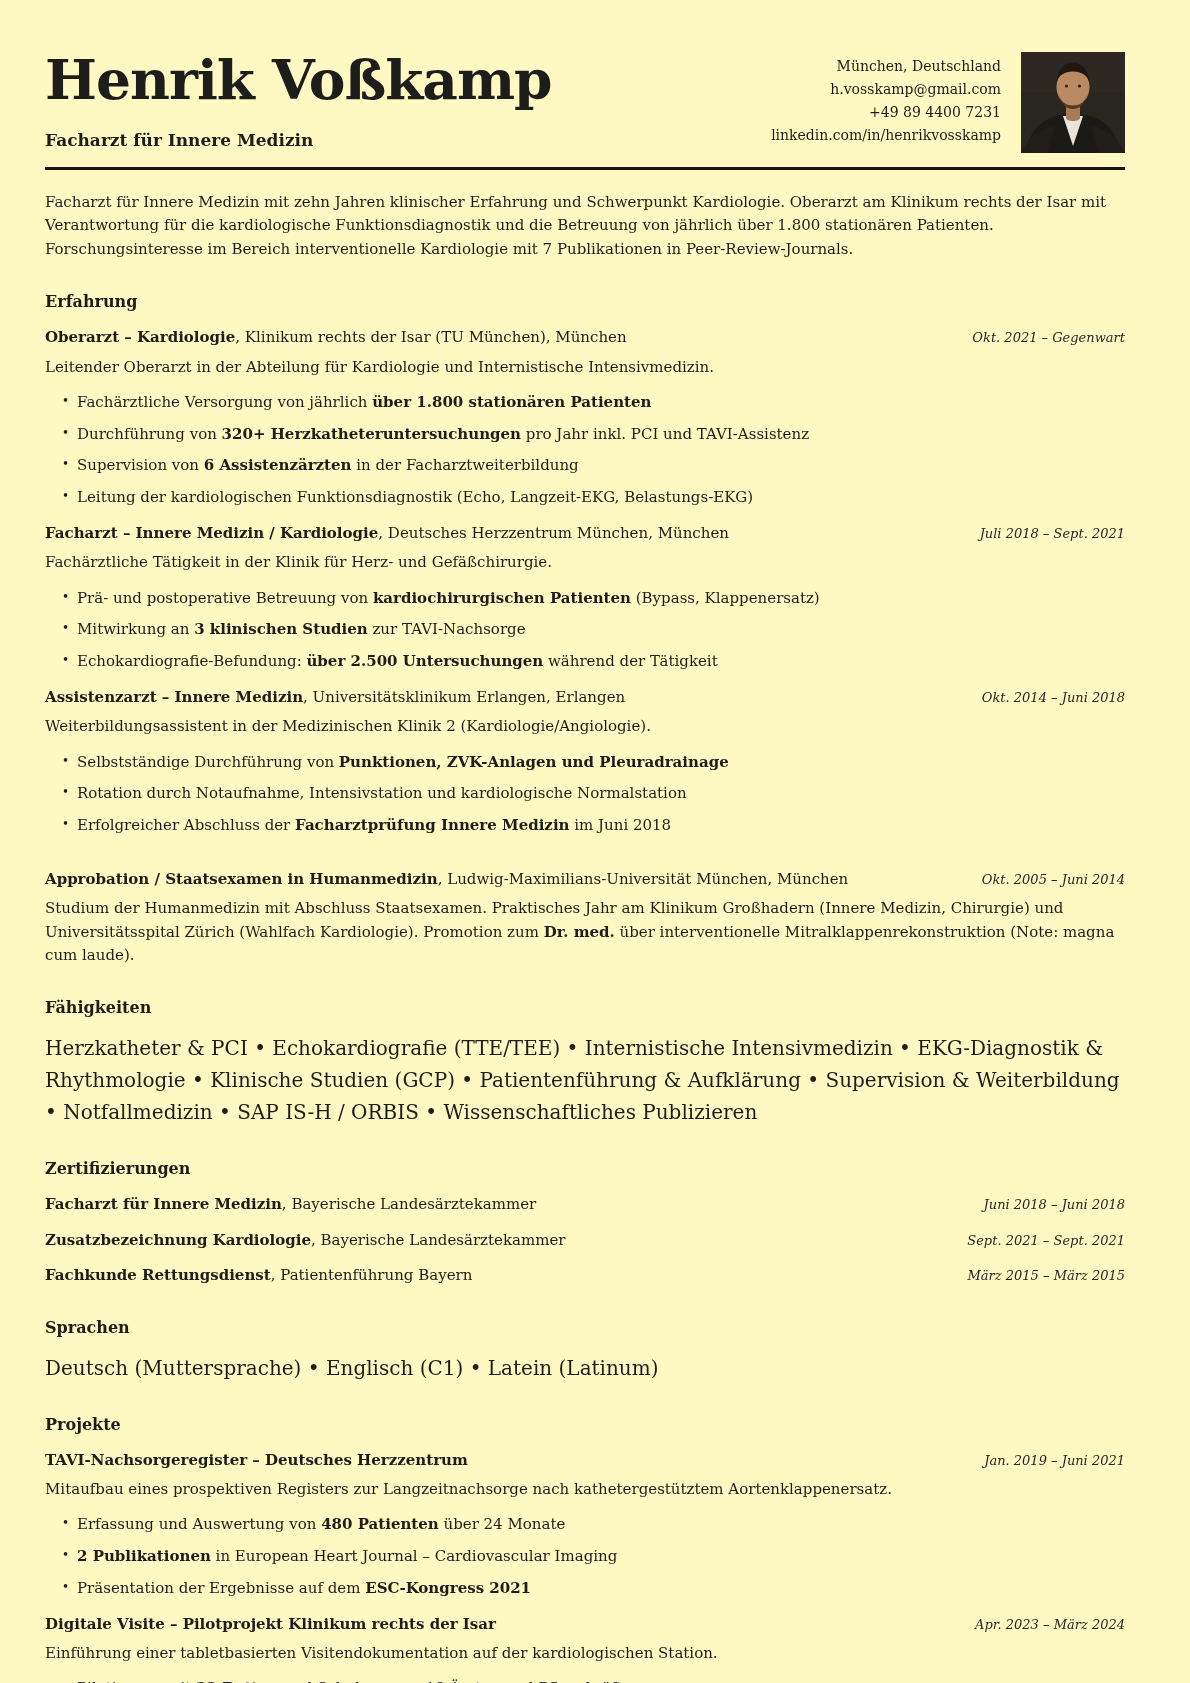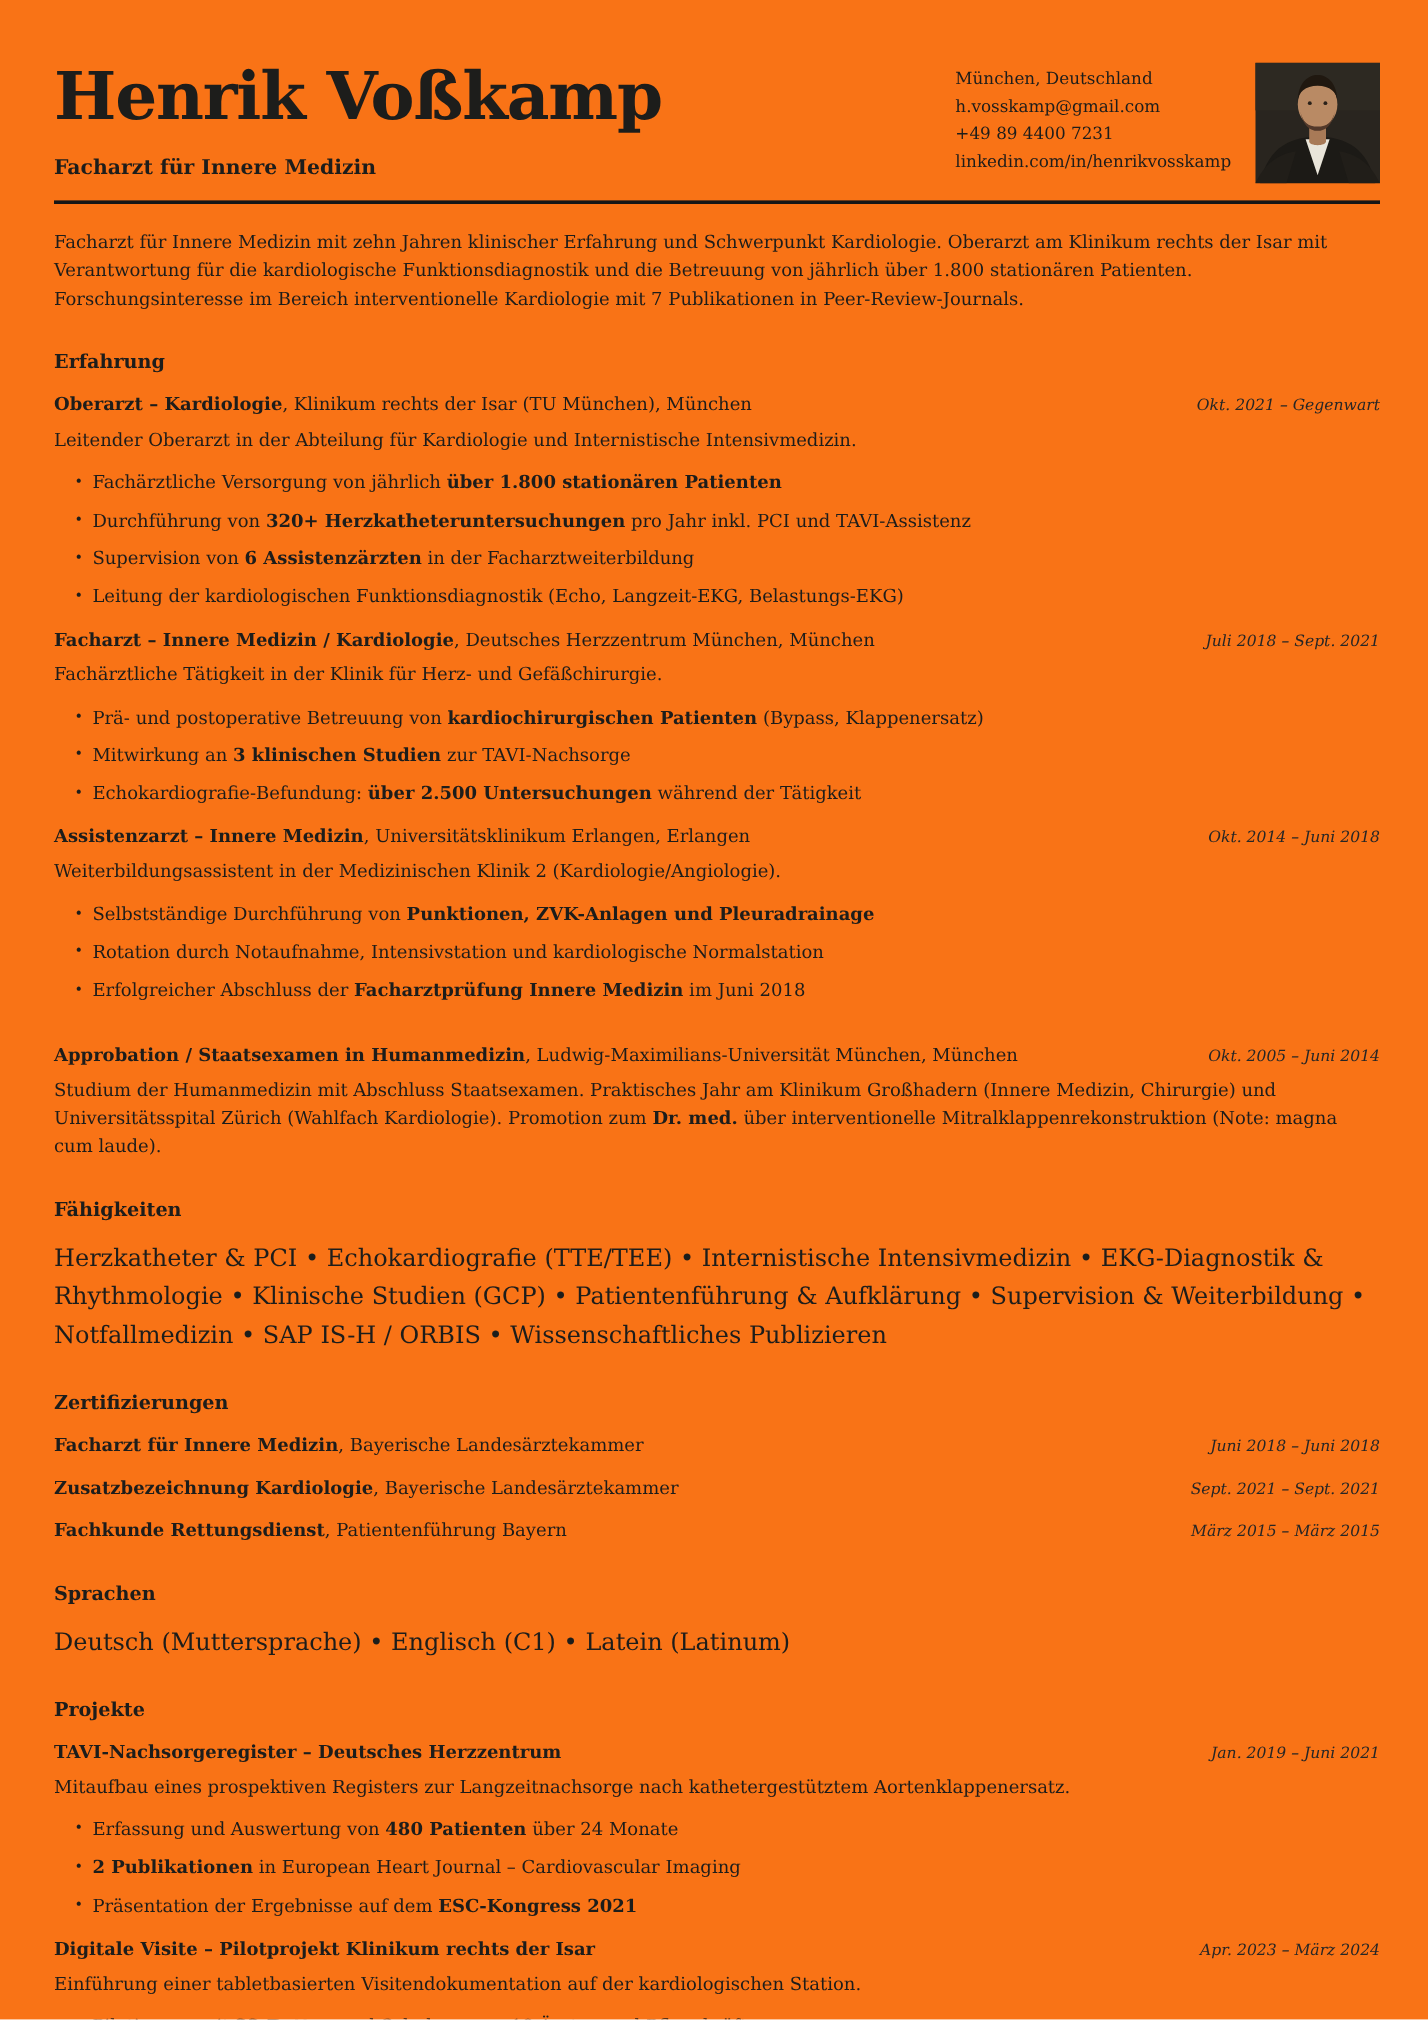--- a/index.html
+++ b/index.html
@@ -1,27 +1,27 @@
 <!DOCTYPE html>
 <html lang="de"><head>
 <meta charset="utf-8">
 <style>
   html,body { margin:0; padding:0; background:#ffffff; }
   .page {
     width:1190px; height:1683px; box-sizing:border-box;
-    padding:52px 40px 22px 45px;
-    background:#f97316; color:#1d1d1b;
+    padding:52px 65px 22px 45px;
+    background:#fef9c3; color:#1d1d1b;
     font-family:"DejaVu Serif","Liberation Serif",serif;
     display:flex; flex-direction:column; overflow:hidden;
   }
   .header { display:flex; justify-content:space-between; align-items:flex-start; }
   .name { font-size:55px; font-weight:bold; line-height:1.02; margin:0 0 22px 0; letter-spacing:-1px; }
   .job-title { font-size:17px; font-weight:bold; }
   .header-right { display:flex; gap:20px; align-items:flex-start; flex:none; }
-  .contact { text-align:left; font-size:14px; line-height:1.64; padding-top:3px; }
+  .contact { text-align:right; font-size:14px; line-height:1.64; padding-top:3px; }
   .photo { width:104px; height:101px; flex:none; overflow:hidden; }
   .photo svg { display:block; }
   .rule { border:none; border-top:3px solid #161616; margin:14px 0 0 0; }
   .summary { font-size:15px; line-height:1.56; margin:21px 0 0 0; }
   .section { margin-top:31px; }
   .sec-h { font-size:16px; font-weight:bold; margin:0 0 15px 0; }
   .sec-par { font-size:20px; line-height:1.6; margin:0; }
   .entry + .entry { margin-top:13px; }
   .entry-head { display:flex; justify-content:space-between; align-items:baseline; gap:32px; }
   .entry-title { font-size:15px; line-height:1.5; }

